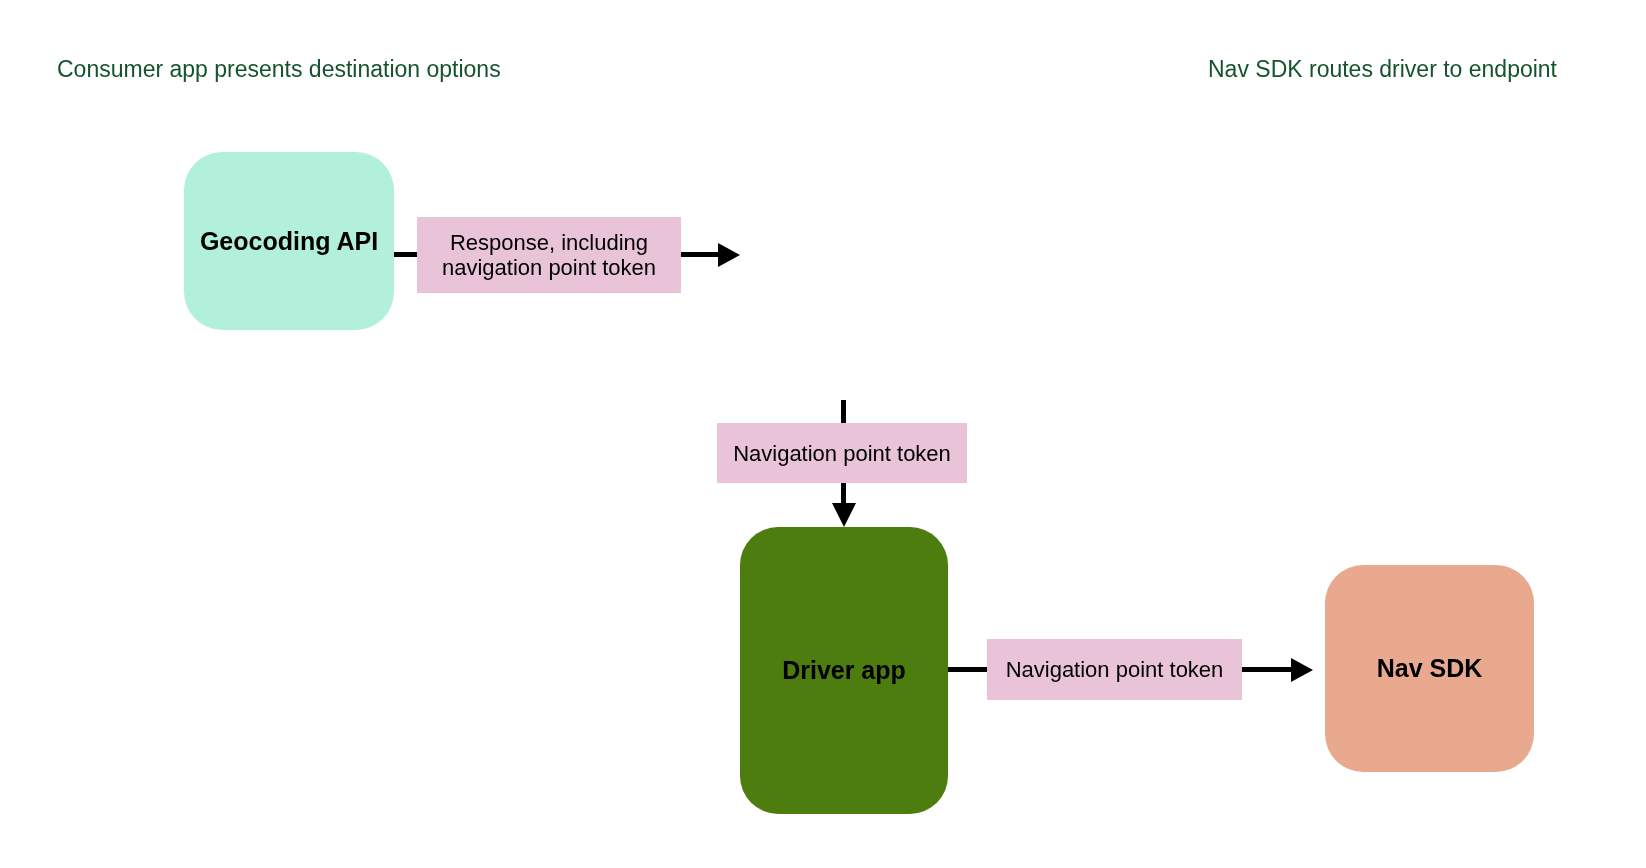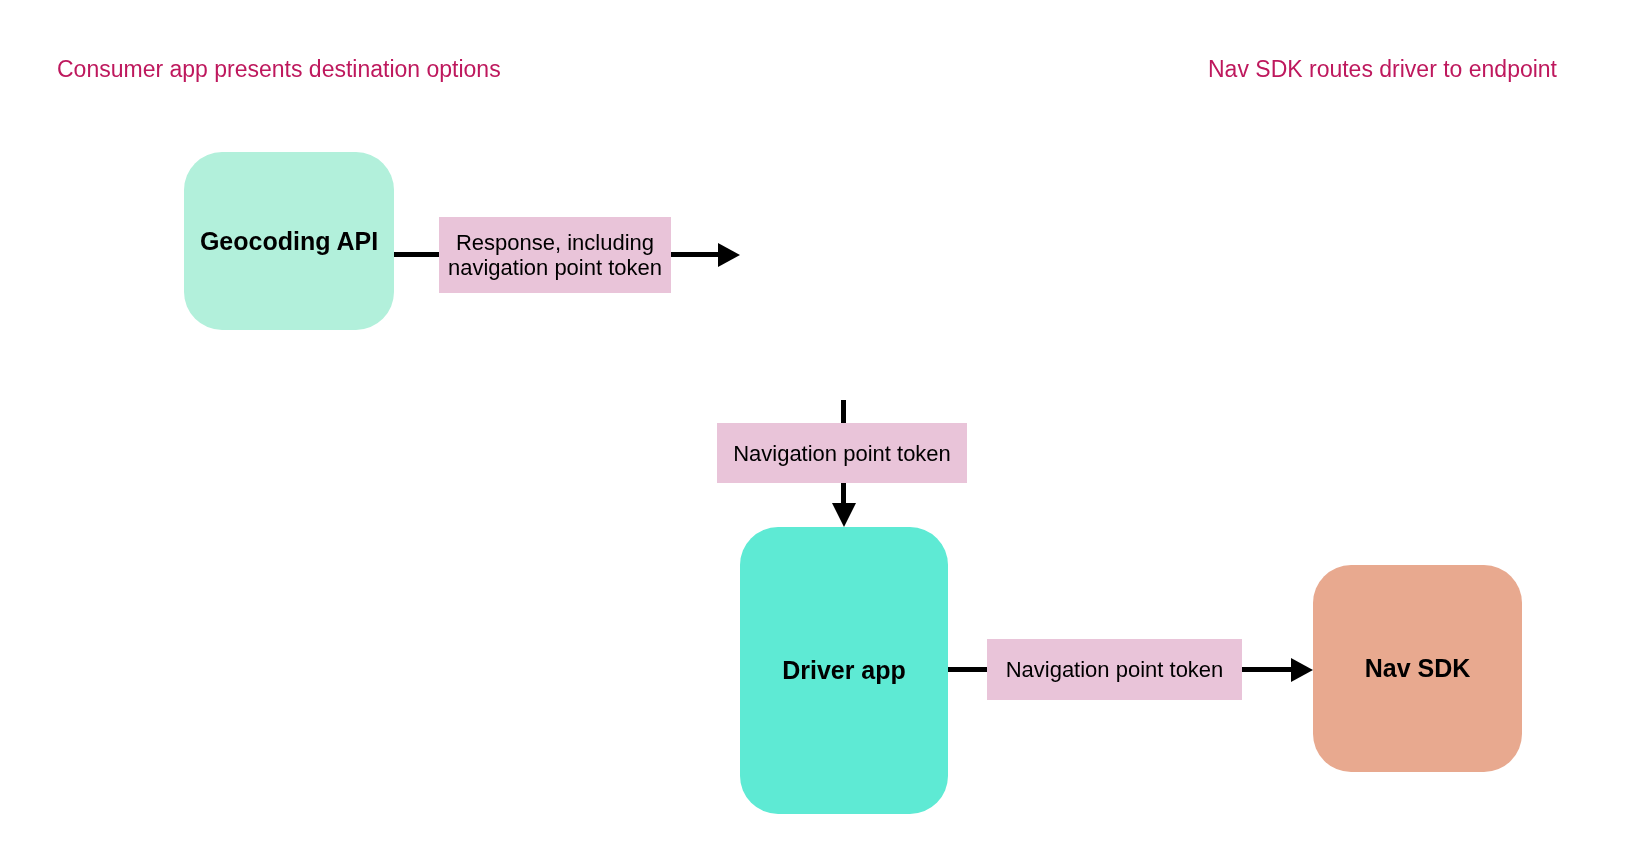--- a/index.html
+++ b/index.html
@@ -12,21 +12,21 @@
     height: 868px;
     background: #ffffff;
     overflow: hidden;
   }
 
   .col-header {
     position: absolute;
     top: 56px;
     font-size: 23px;
     font-weight: 400;
-    color: #be185d;
+    color: #14532d;
     white-space: nowrap;
   }
   #header-1 { left: 57px; }
   #header-2 { left: 700px; }
   #header-3 { left: 1208px; text-align: center; }
 
   .node {
     position: absolute;
     border-radius: 38px;
     display: flex;
@@ -78,21 +78,21 @@
     display: flex;
     align-items: center;
     justify-content: center;
     text-align: center;
     font-size: 22px;
     line-height: 25px;
     color: #000000;
     z-index: 3;
     padding: 0 8px;
   }
-  #edge1-label { left: 439px; top: 217px; width: 232px; height: 76px; }
+  #edge1-label { left: 417px; top: 217px; width: 264px; height: 76px; }
   #edge2-label { left: 717px; top: 423px; width: 250px; height: 60px; }
   #edge3-label { left: 987px; top: 639px; width: 255px; height: 61px; }
 </style>
 </head>
 <body>
 
 <div class="canvas">
 
   <div class="col-header" id="header-1">Consumer app presents destination options</div>
   <div class="col-header" id="header-3">Nav SDK routes driver to endpoint</div>
@@ -107,21 +107,21 @@
 
   <div class="edge-line" id="edge3-line"></div>
   <div class="arrowhead right" id="edge3-head"></div>
   <div class="edge-label" id="edge3-label" style="background-color: rgb(233, 196, 217);">Navigation point token</div>
 
   <div class="node" id="node-geocoding" style="background-color: rgb(178, 240, 219);">
     <span class="node-label">Geocoding API</span>
   </div>
 
 
-  <div class="node" id="node-driver" style="background-color: #5eead4; align-items: center;">
+  <div class="node" id="node-driver" style="background-color: #4d7c0f; align-items: center;">
     <span class="node-label">Driver app</span>
   </div>
 
-  <div class="node" id="node-navsdk" style="background-color: rgb(232, 169, 143);">
+  <div class="node" id="node-navsdk" style="background-color: rgb(232, 169, 143); margin-left: 12px;">
     <span class="node-label">Nav SDK</span>
   </div>
 
 </div>
 
 </body></html>

